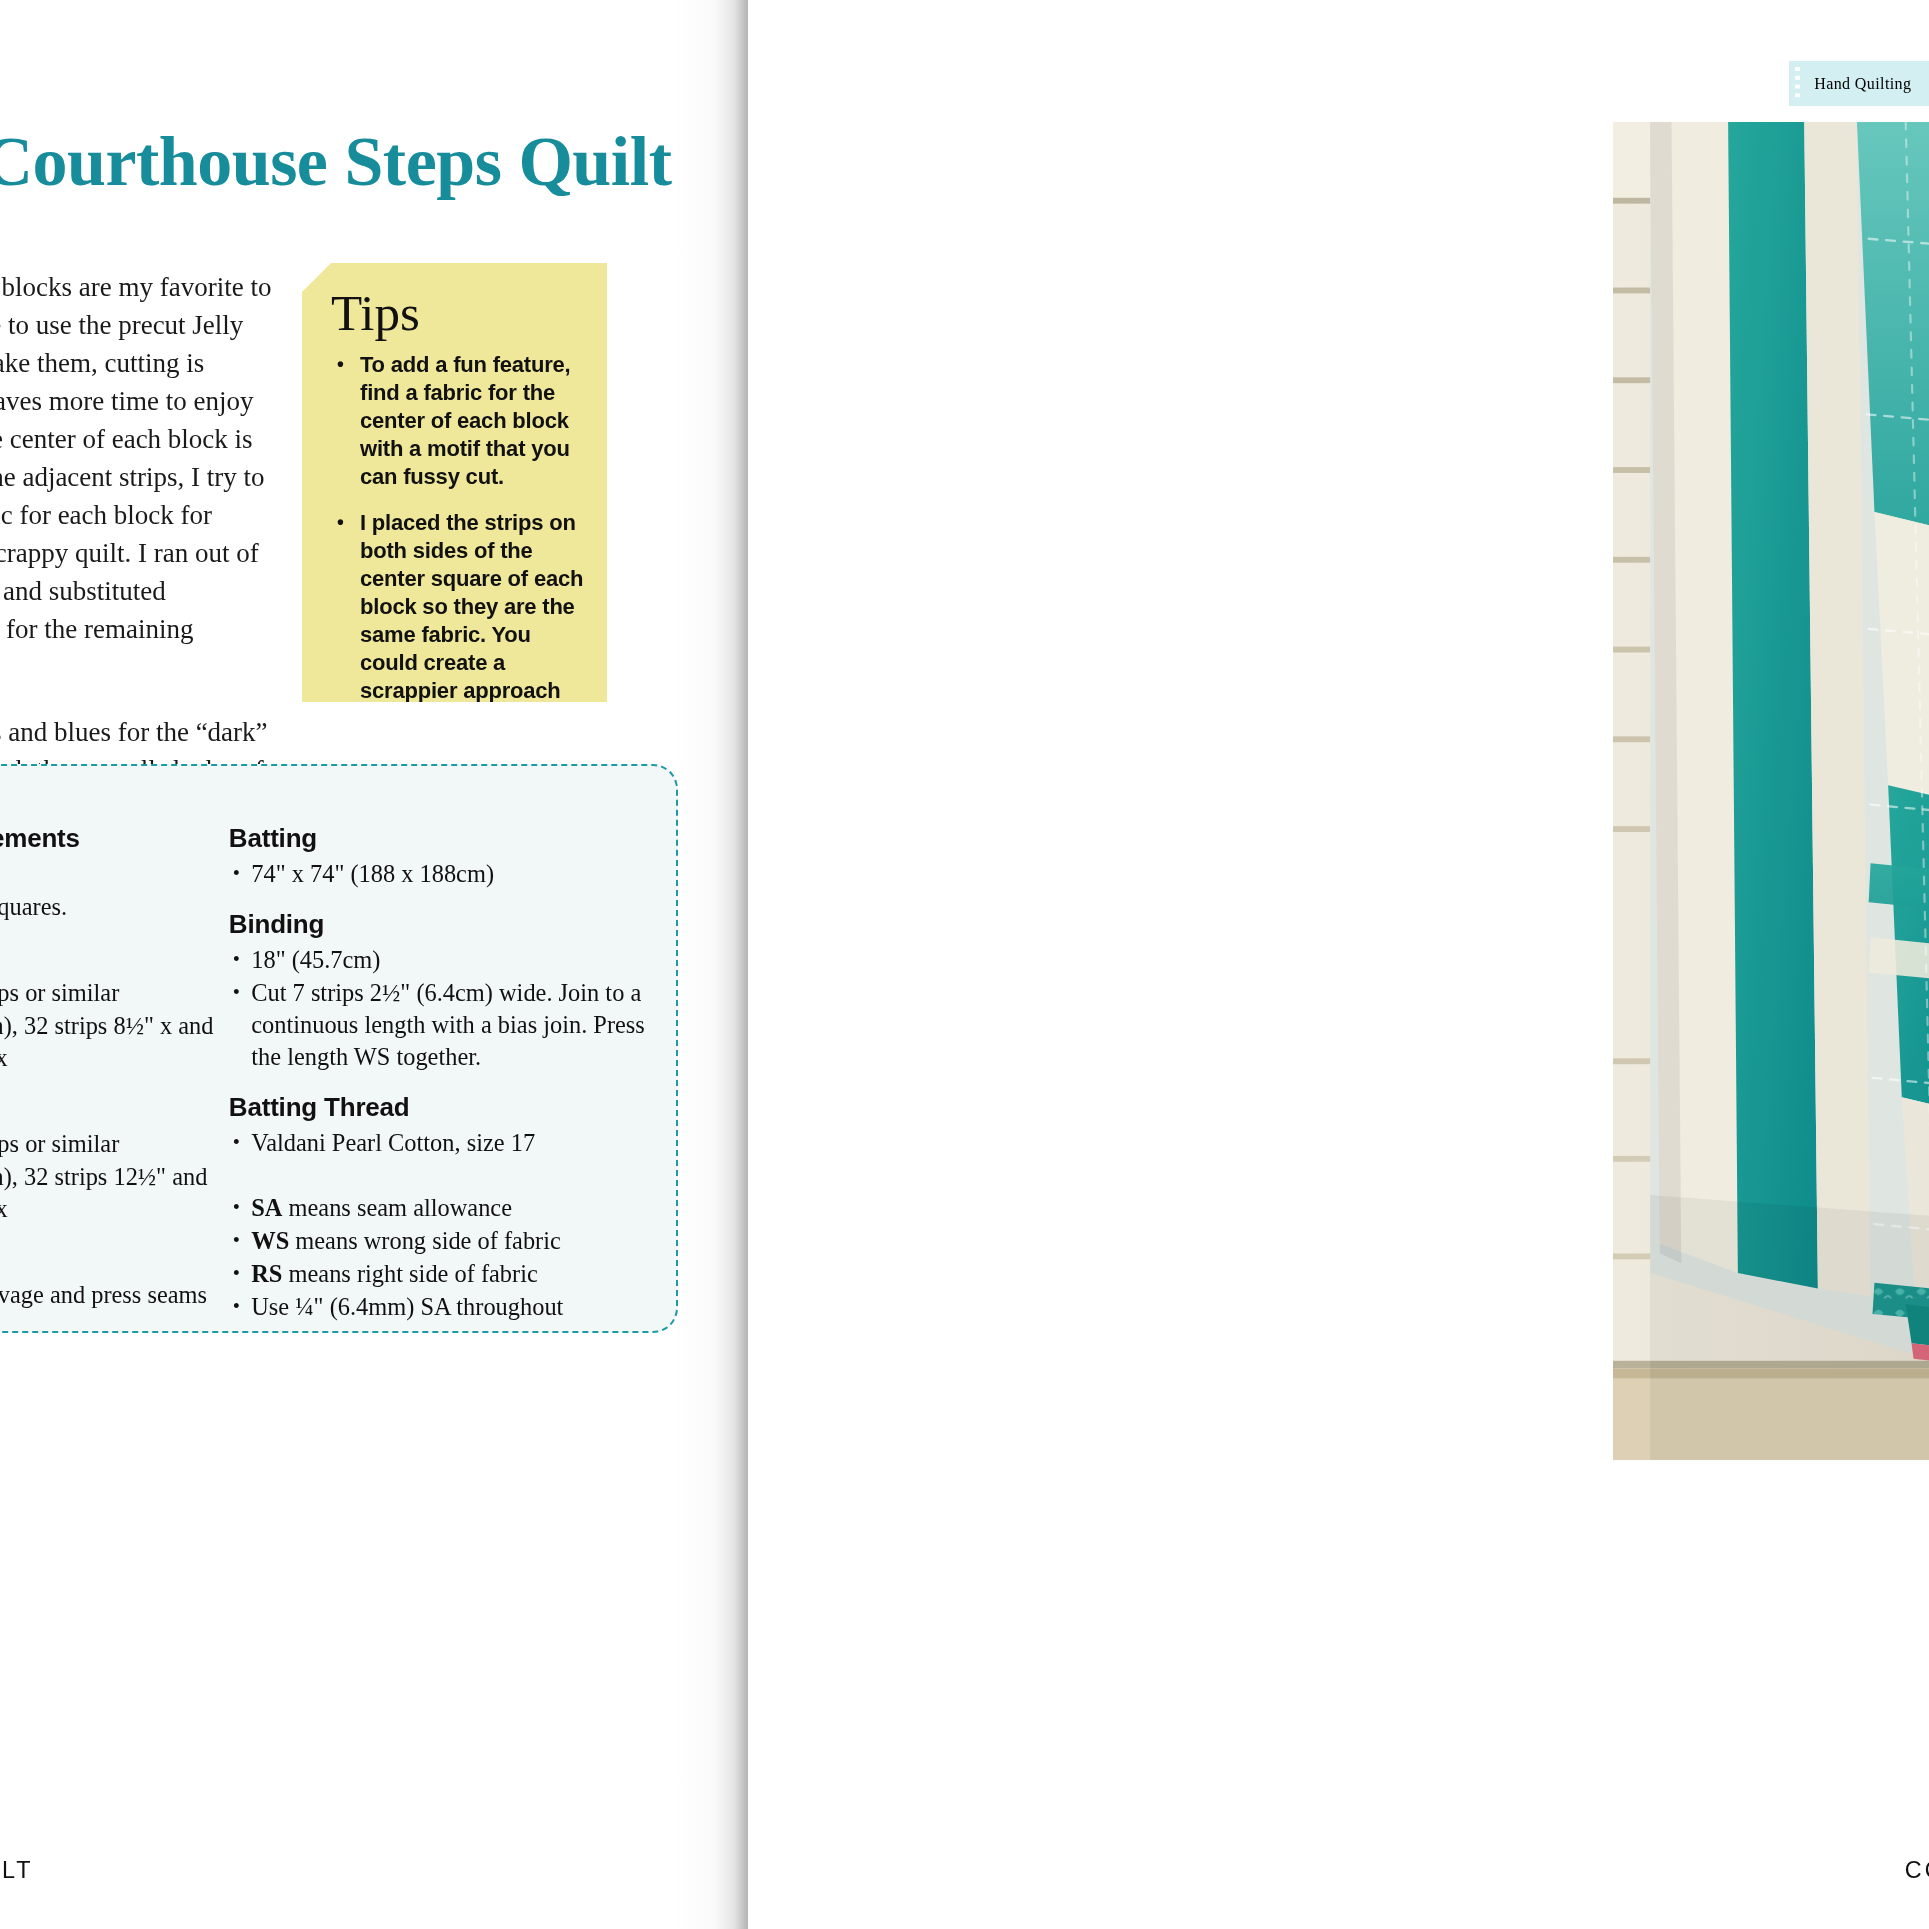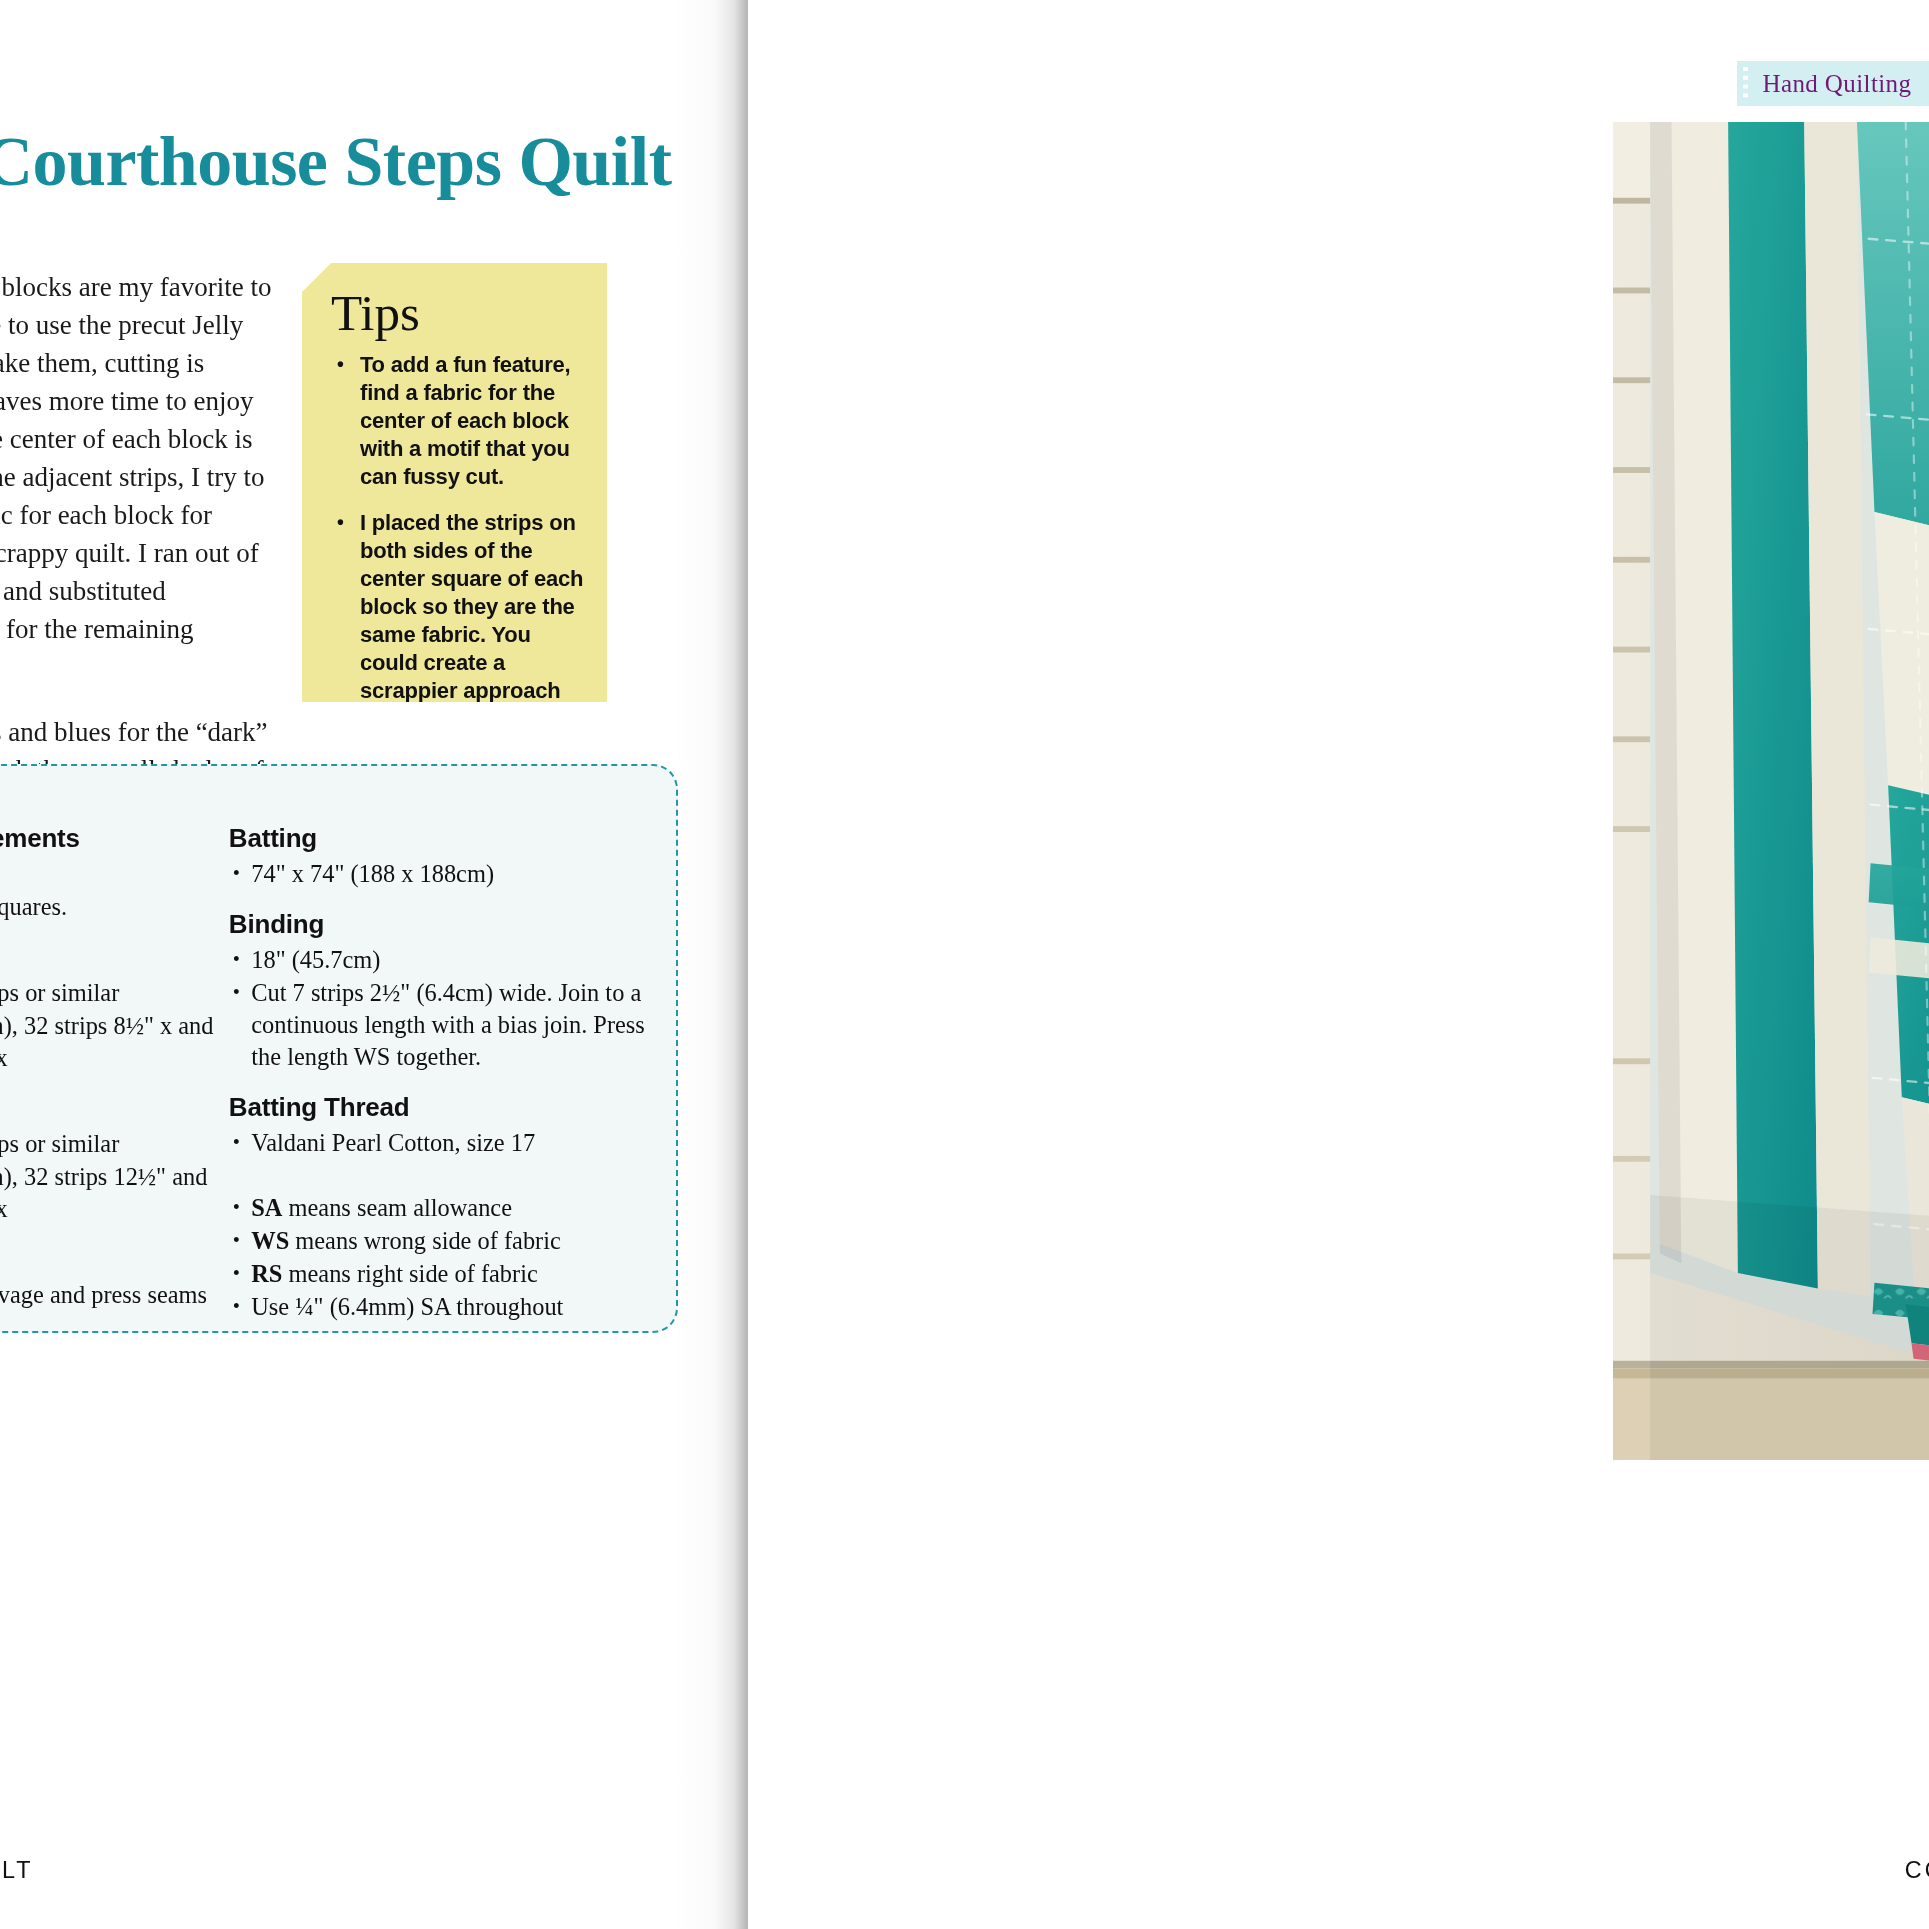--- a/index.html
+++ b/index.html
@@ -46,21 +46,21 @@
     padding:0 17.6px 0 25px;
     z-index:5;
   }
   .header-tab .dots {
     position:absolute; left:5.9px; top:5.9px; bottom:5.9px; width:4.9px;
     background-image:linear-gradient(to bottom,#ffffff 0 3.9px, transparent 3.9px 8.8px);
     background-size:4.9px 8.8px;
   }
   .header-tab-label {
     font-family:"Liberation Serif", serif;
-    font-size:25px; color:#701a75; letter-spacing:0.4px;
+    font-size:16px; color:#000000; letter-spacing:0.4px;
     white-space:nowrap;
   }
 
   
   .quilt-title {
     position:absolute; left:-17.6px; top:122px;
     font-family:"Liberation Serif", serif;
     font-size:70px; color:#178c9b;
     letter-spacing:-0.5px;
     white-space:nowrap;

